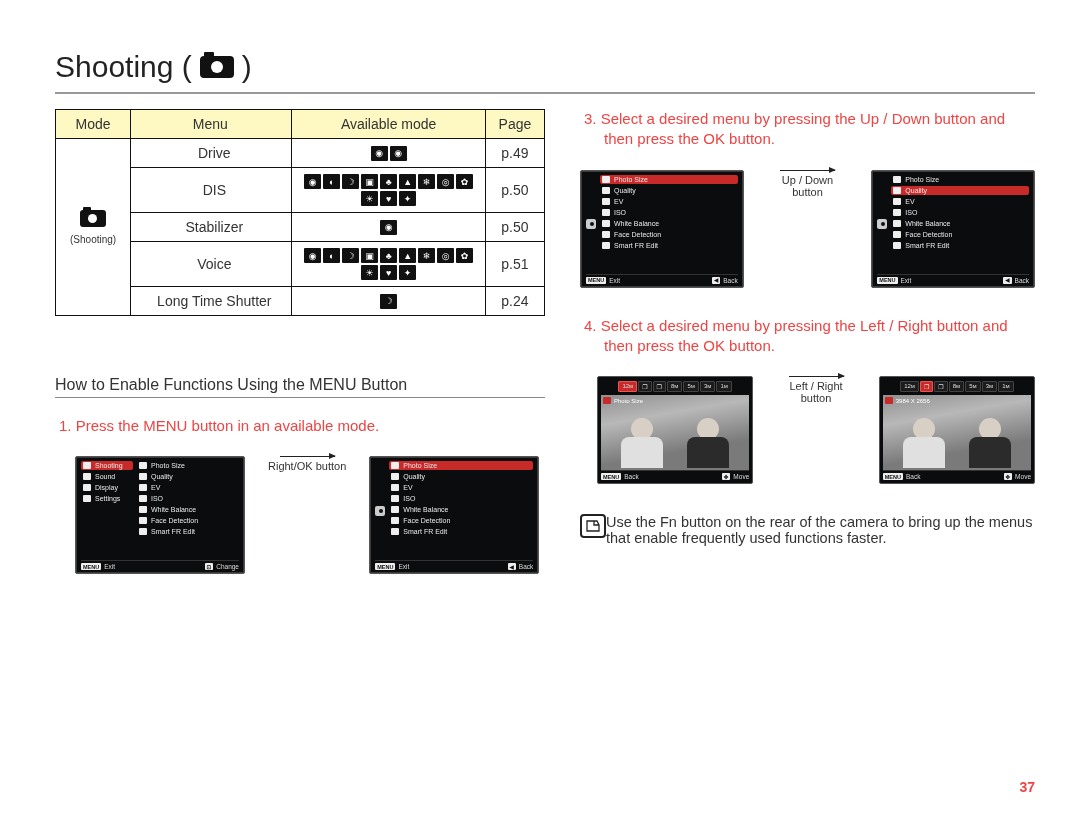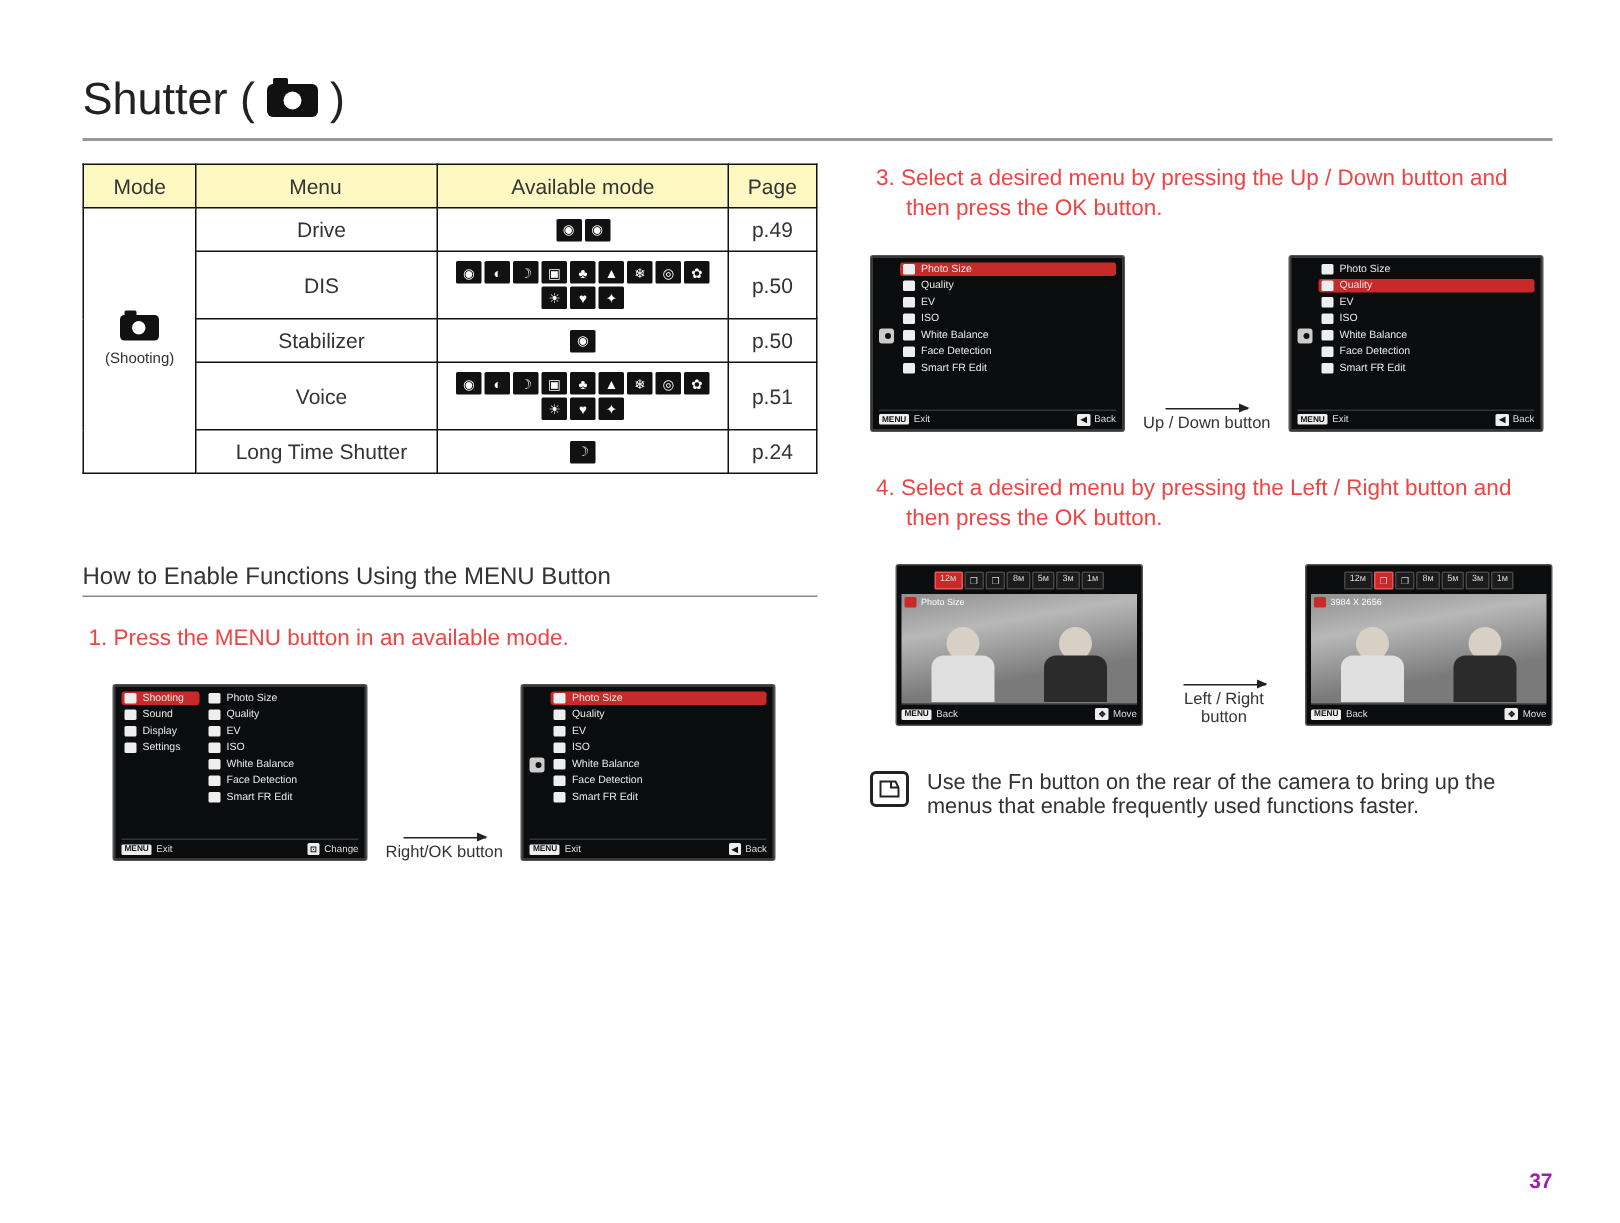--- a/index.html
+++ b/index.html
@@ -127,22 +127,22 @@
   .step {
     font-size: 15px;
     color: #ef4444;
     line-height: 1.35;
     padding-left: 24px;
     text-indent: -20px;
     margin-bottom: 4px;
   }
   .screens-row {
     display:flex;
-    align-items:flex-end;
-    gap: 12px;
+    align-items:flex-start;
+    gap: 23px;
     margin-top: 20px;
     margin-left: 20px;
   }
   .arrow-block {
     display:flex;
     flex-direction: column;
     align-items:center;
     font-size: 11px;
     text-align:center;
     color:#333;
@@ -252,59 +252,59 @@
     margin: 0 auto;
   }
   .person .body {
     width:100%; height:60%;
     background:#2b2b2b;
     margin-top:-3px;
     border-radius: 8px 8px 0 0;
   }
   .note-row {
     display:flex;
-    gap: 12px;
+    gap: 0;
     margin-top: 30px;
     font-size: 14.5px;
     color:#333;
   }
   .note-icon {
     width:26px; height:24px;
     border:2px solid #222;
     border-radius:4px;
     display:flex;
     align-items:center;
     justify-content:center;
     flex-shrink:0;
   }
   .pagenum {
     position:absolute;
     bottom: 20px;
     right: 45px;
     font-size: 14px;
     font-weight: bold;
-    color:#a21caf;
+    color:#ef4444;
   }
   .side-cam {
     width:10px;
     display:flex;
     align-items:center;
     justify-content:center;
     flex-shrink:0;
   }
   .side-ic {
     width:12px;height:10px;background:#ccc;border-radius:2px;position:relative;
   }
   .side-ic::before{content:"";position:absolute;width:4px;height:4px;background:#111;border-radius:50%;top:3px;left:4px;}
 </style>
 </head>
 <body>
 
 <div class="title">
-  <span>Shutter (</span>
+  <span>Shooting (</span>
   <span class="camera-icon"></span>
   <span> )</span>
 </div>
 <div class="title-rule"></div>
 
 <div class="columns">
 
   <div class="col-left">
     <table class="mode-table">
       <tbody>

